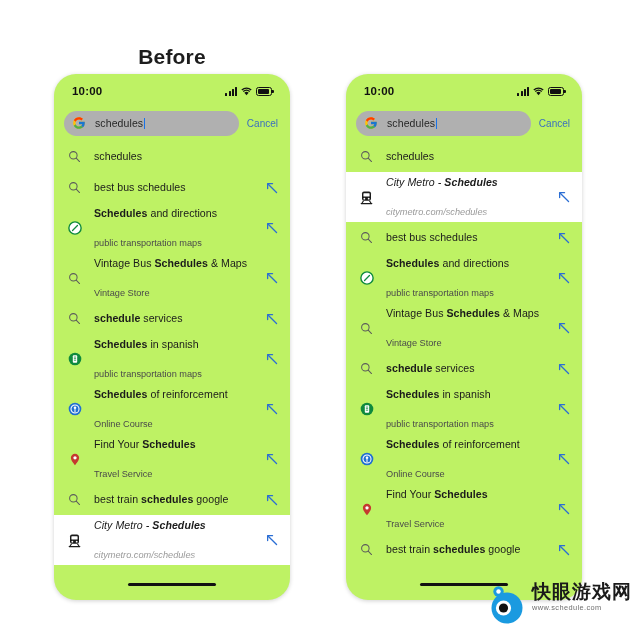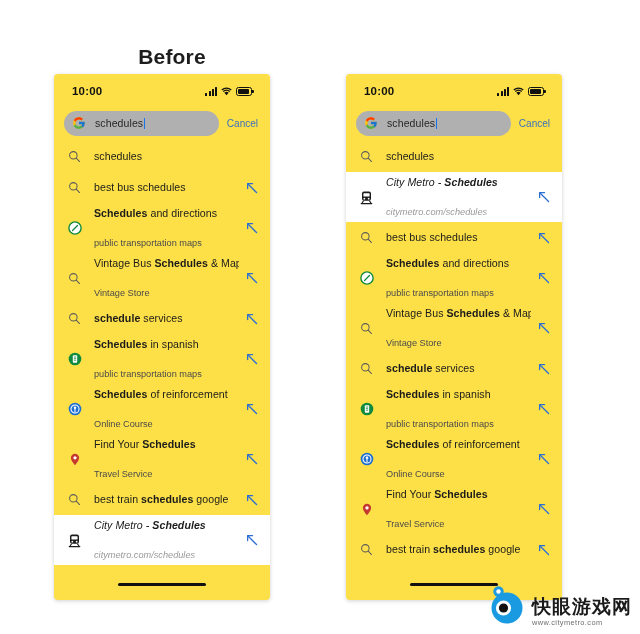--- a/index.html
+++ b/index.html
@@ -21,23 +21,23 @@
     position:absolute;top:33px;left:0;width:300px;
     text-align:center;
     font-size:21px;color:#1d1d1d;font-weight:700;
     letter-spacing:.2px;
     margin-top:12px;
   }
 
   
   .phone{
     position:absolute;left:32px;top:74px;
-    width:216px;height:526px;
-    background:#fde047;
-    border-radius:4px;
+    width:236px;height:526px;
+    background:#bef264;
+    border-radius:22px;
     box-shadow:0 1px 4px rgba(0,0,0,.18);
     overflow:hidden;
   }
   .panel.after .phone{left:28px;}
 
   
   .statusbar{
     height:30px;display:flex;align-items:center;
     justify-content:space-between;
     padding:4px 18px 0 18px;box-sizing:border-box;
@@ -105,21 +105,21 @@
 
   
   .home-ind{
     position:absolute;left:50%;transform:translateX(-50%);
     bottom:14px;width:88px;height:3.4px;background:#111;border-radius:2px;
   }
 
   
   .watermark{
     position:absolute;right:8px;bottom:8px;
-    display:flex;align-items:flex-end;gap:3px;
+    display:flex;align-items:flex-start;gap:3px;
   }
   .wm-mark{position:relative;width:44px;height:44px;flex:0 0 44px;}
   .wm-text{display:flex;flex-direction:column;line-height:1;}
   .wm-cn{font-size:19px;font-weight:700;color:#1a1a1a;letter-spacing:1px;}
   .wm-url{font-size:7.4px;color:#6e6e6e;letter-spacing:.4px;margin-top:3px;}
 </style>
 </head>
 <body>
 
 <div class="stage">
@@ -556,17 +556,17 @@
       <svg viewBox="0 0 44 44" width="44" height="44">
         <circle cx="13.5" cy="9.5" r="5.2" fill="#1a9ae0"></circle>
         <circle cx="13.5" cy="9.5" r="2.2" fill="#ffffff"></circle>
         <circle cx="22" cy="26" r="15.5" fill="#1a9ae0"></circle>
         <circle cx="18.5" cy="26" r="7.6" fill="#ffffff"></circle>
         <circle cx="18.5" cy="26" r="4.6" fill="#111111"></circle>
       </svg>
     </div>
     <div class="wm-text">
       <span class="wm-cn">快眼游戏网</span>
-      <span class="wm-url">www.citymetro.com</span>
+      <span class="wm-url">www.schedule.com</span>
     </div>
   </div>
 
 </div>
 
 </body></html>

